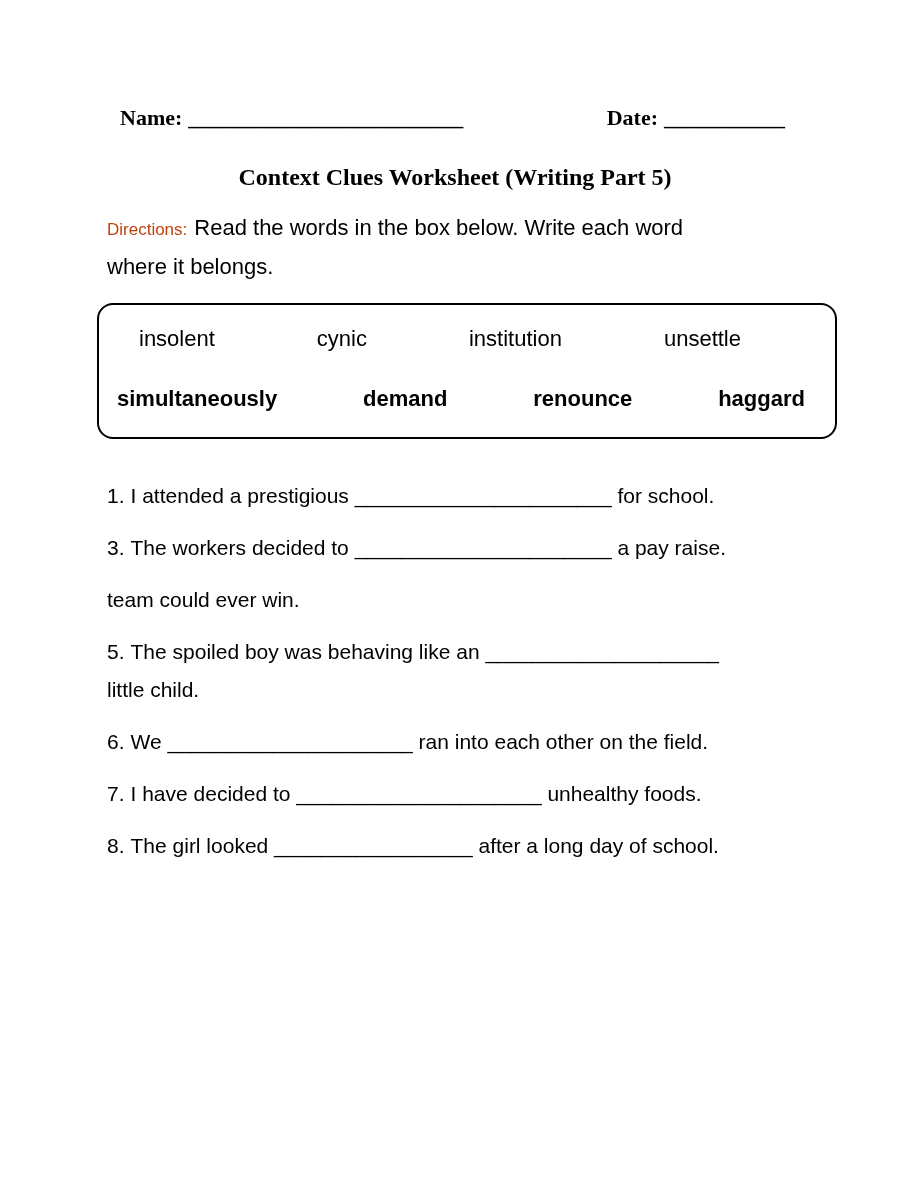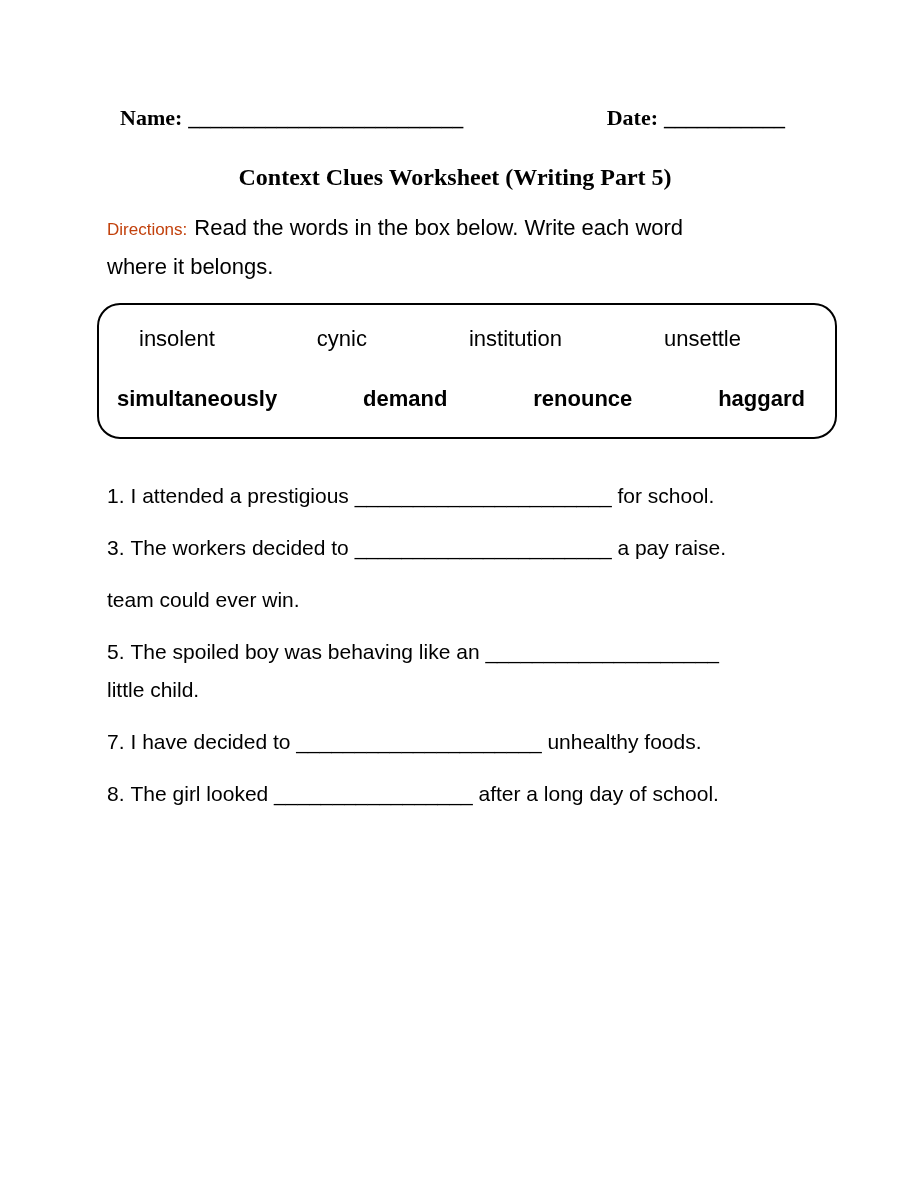--- a/index.html
+++ b/index.html
@@ -61,21 +61,21 @@
     font-size: 17px;
     color: #c2410c;
     margin-right: 7px;
   }
   
   .word-box {
     box-sizing: border-box;
     width: 740px;
     margin: 18px 0 0 97px;
     border: 2px solid #000000;
-    border-radius: 23px;
+    border-radius: 16px;
     padding: 18px 0 22px 0;
     font-size: 22px;
   }
   .wb-row {
     display: flex;
     justify-content: space-between;
     line-height: 32px;
   }
   .wb-row1 { margin: 0 94px 0 40px; }
   .wb-row2 { margin: 28px 30px 0 18px; font-weight: bold; }
@@ -144,20 +144,23 @@
 
     <div class="question">
       <div class="q-line">team could ever win.</div>
     </div>
 
     <div class="question">
       <div class="q-line"><span class="q-number">5.</span><span>The spoiled boy was behaving like an ____________________</span></div>
       <div class="q-line">little child.</div>
     </div>
 
+    <div class="question">
+      <div class="q-line"><span class="q-number">6.</span><span>We _____________________ ran into each other on the field.</span></div>
+    </div>
 
     <div class="question">
       <div class="q-line"><span class="q-number">7.</span><span>I have decided to _____________________ unhealthy foods.</span></div>
     </div>
 
     <div class="question">
       <div class="q-line"><span class="q-number">8.</span><span>The girl looked _________________ after a long day of school.</span></div>
     </div>
 
   </div>

